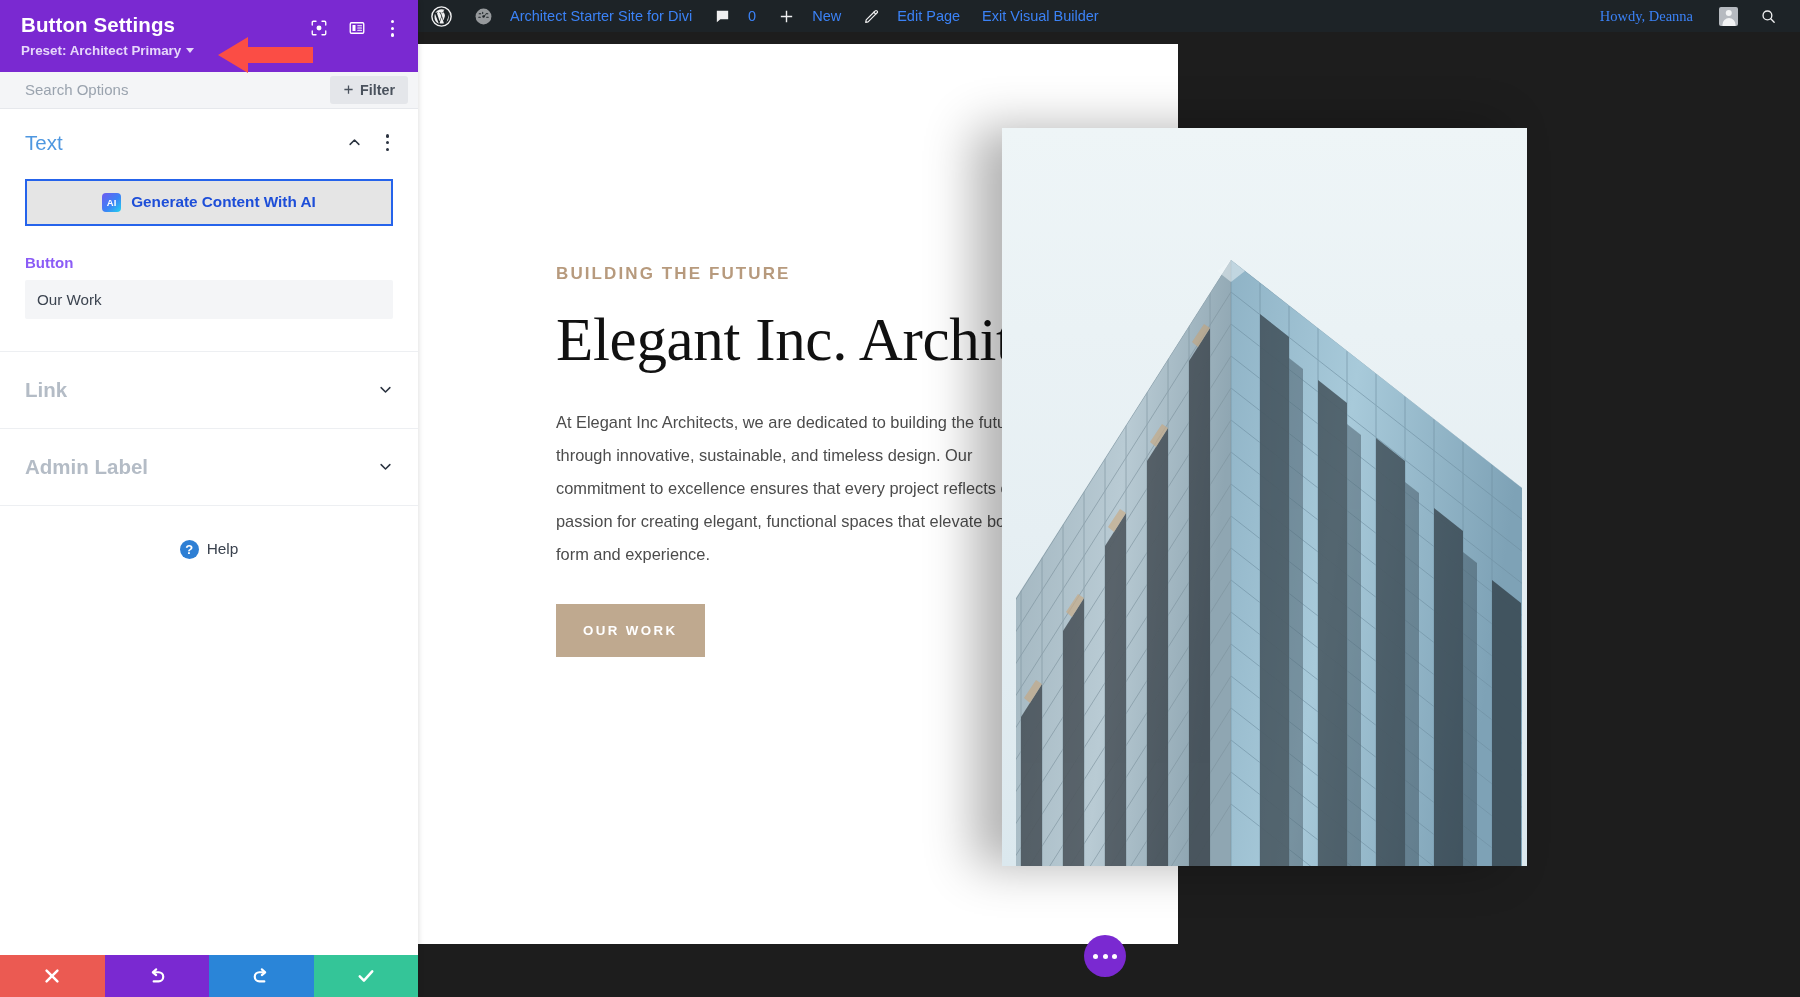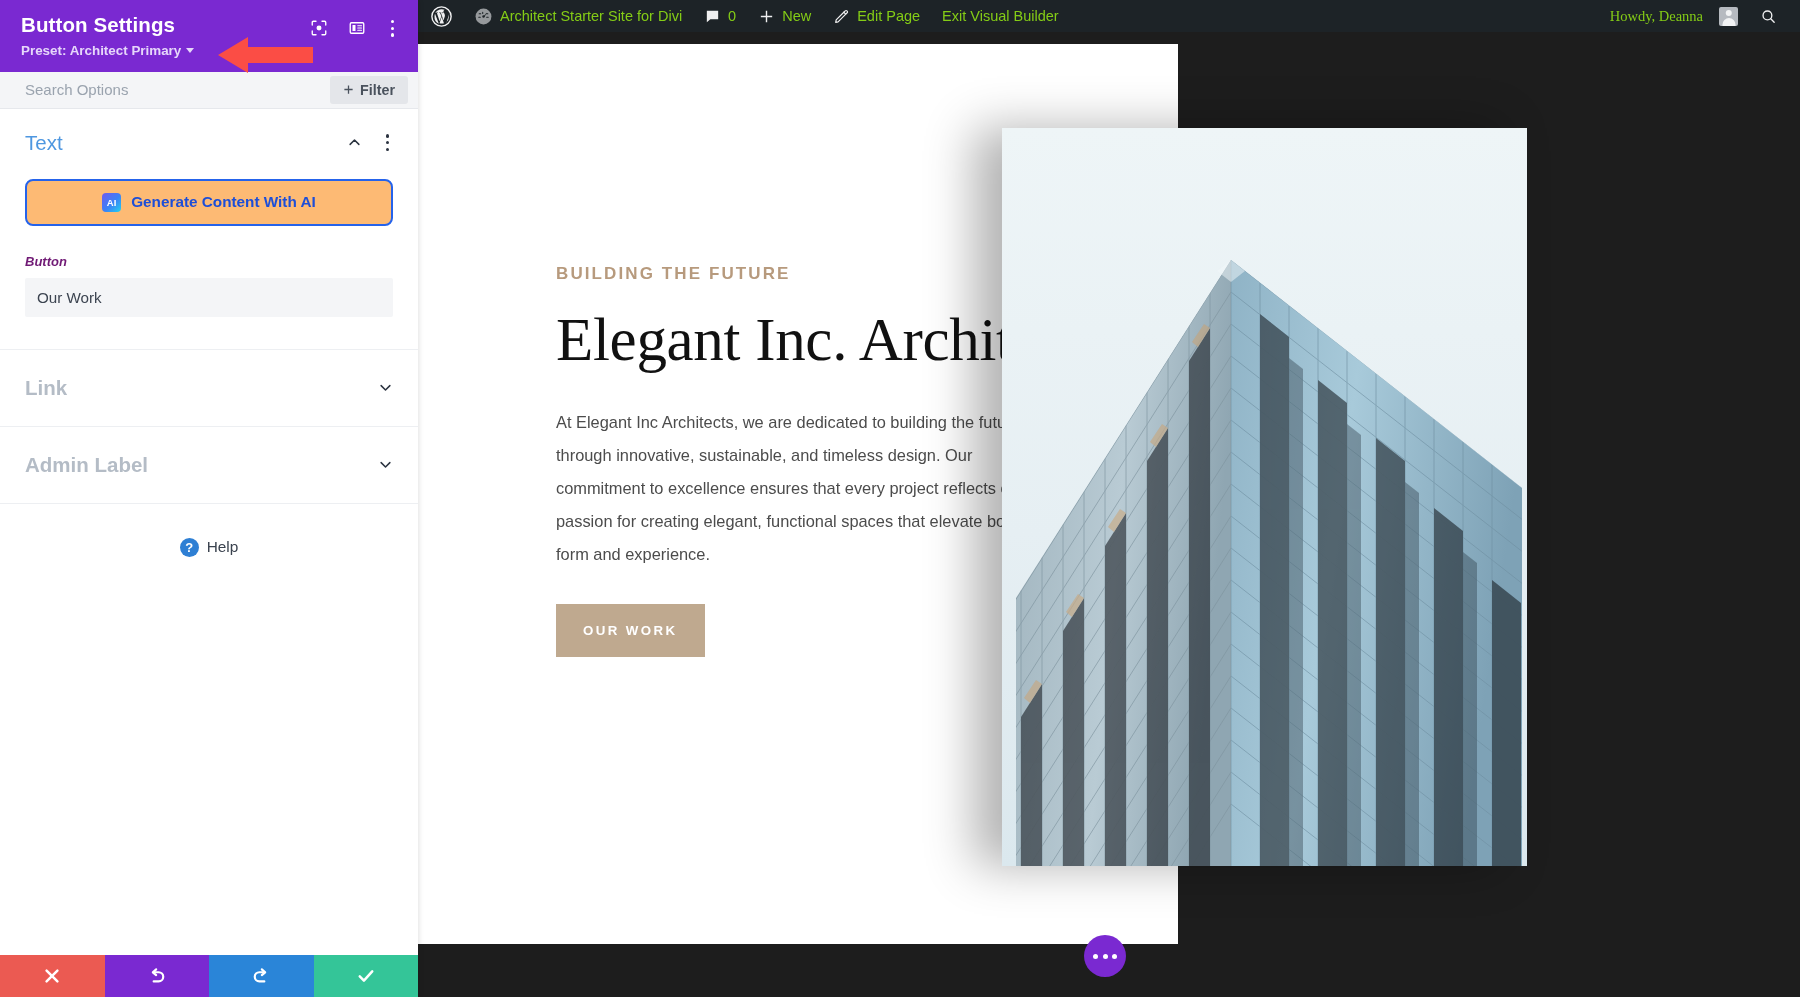--- a/index.html
+++ b/index.html
@@ -13,22 +13,22 @@
 
   
   .wp-adminbar {
     position: absolute; top: 0; left: 0; width: 1800px; height: 32px;
     background: #1d2327; color: #f0f0f1;
     display: flex; align-items: center;
     font-size: 14.5px; z-index: 40;
   }
   .ab-left { display: flex; align-items: center; padding-left: 420px; gap: 0; }
   .ab-item {
-    display: flex; align-items: center; gap: 7px;
-    padding: 0 11px; height: 32px; color: #84cc16; white-space: nowrap;
+    display: flex; align-items: center; gap: 17px;
+    padding: 0 11px; height: 32px; color: #3b82f6; white-space: nowrap;
   }
   .ab-right { margin-left: auto; display: flex; align-items: center; padding-right: 12px; font-family: Liberation Serif, serif; }
   .wp-logo-ic { width: 21px; height: 21px; display:block; }
   .site-ic { width: 19px; height: 19px; display:block; opacity: .88; }
   .ab-icon-svg { width: 17px; height: 17px; display:block; }
   .avatar-sq {
     width: 19px; height: 19px; background: #b6bac0; border-radius: 2px;
     margin-left: 9px; position: relative; overflow: hidden; flex: none;
   }
   .avatar-sq::before {
@@ -151,34 +151,33 @@
   .section-title-open { font-size: 20.5px; color: #4e97e0; font-weight: 400; }
   .section-title-closed { font-size: 20.5px; color: #b4bcc6; font-weight: 700; }
   .sec-actions { margin-left: auto; display: flex; align-items: center; gap: 20px; }
   .chev { width: 15px; height: 15px; display: block; cursor: pointer; }
   .kebab-dark { display: flex; flex-direction: column; gap: 3.2px; cursor: pointer; padding: 2px 4px; }
   .kebab-dark i { width: 3.4px; height: 3.4px; border-radius: 50%; background: #2b3340; display: block; }
 
   .section-body { padding: 20px 25px 32px 25px; }
   .ai-btn {
     width: 100%; display: flex; align-items: center; justify-content: center; gap: 10px;
-    border: 2px solid #2563eb; border-radius: 8px; background: #fdba74;
+    border: 2px solid #2563eb; border-radius: 0; background: #e5e5e5;
     color: #1d4ed8; font-size: 15.3px; font-weight: 700; padding: 12px 0; cursor: pointer;
     font-family: "Liberation Sans", sans-serif;
   }
   .ai-badge {
     width: 19px; height: 19px; border-radius: 4px;
     background: linear-gradient(135deg,#6f5bf0 0%,#3b82f6 55%,#22d3ee 100%);
     color: #fff; font-size: 9.5px; font-weight: 700;
     display: flex; align-items: center; justify-content: center; letter-spacing: .2px;
   }
   .field-label {
-    font-size: 13px; font-weight: 700; color: #701a75;
+    font-size: 15px; font-weight: 700; color: #8b5cf6;
     margin: 28px 0 9px 0;
-    font-style: italic;
   }
   .field-input {
     width: 100%; background: #f4f5f7; border: none; outline: none;
     padding: 11px 12px; font-size: 15.2px; color: #3c4450; border-radius: 2px;
     font-family: "Liberation Sans", sans-serif;
   }
   .closed-head { padding: 26px 25px 26px 25px; }
 
   .help-wrap { display: flex; justify-content: center; padding: 34px 0 0 0; }
   .help-btn {

